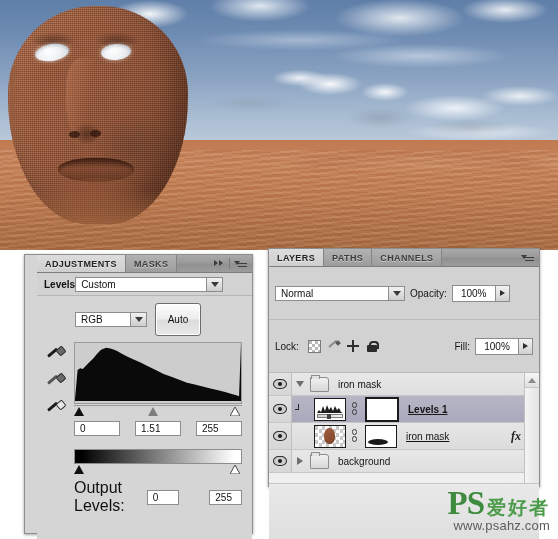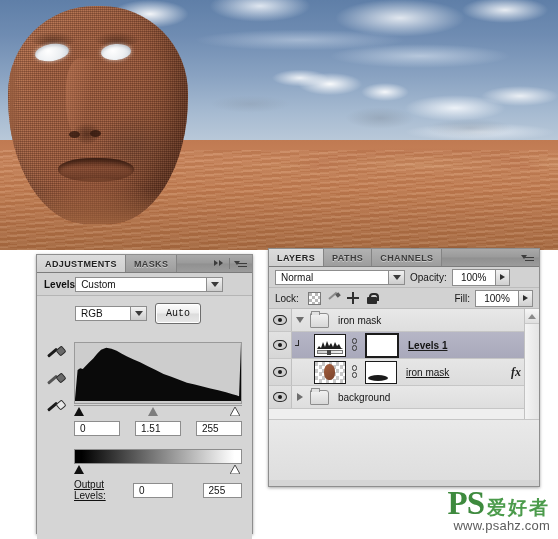--- a/index.html
+++ b/index.html
@@ -164,46 +164,45 @@
   .icon-menu .ln:nth-child(1){top:1px;width:9px;}
   .icon-menu .ln:nth-child(2){top:4px;width:9px;}
   .icon-menu .ln:nth-child(3){top:7px;width:9px;}
   .icon-menu .tri{
     position:absolute;left:0;top:2px;width:0;height:0;
     border-left:3px solid transparent;border-right:3px solid transparent;
     border-top:4px solid #3c3c3c;
   }
 
   
-  #adjustments{left:36px;top:254px;width:215px;height:278px;}
+  #adjustments{left:24px;top:254px;width:215px;height:278px;padding-left:12px;}
   .adj-row1{
     height:22px;display:flex;align-items:center;padding:0 7px;
     background:#d2d2d2;border-bottom:1px solid #b5b5b5;
   }
   .lbl-bold{font-weight:bold;font-size:10px;color:#101010;}
   .combo{
     position:relative;background:#ffffff;border:1px solid #8d8d8d;
     height:15px;display:flex;align-items:center;font-size:10px;color:#111;
     padding-left:5px;box-sizing:border-box;
   }
   .combo .arrowbox{
     position:absolute;right:0;top:0;bottom:0;width:15px;
     background:linear-gradient(to bottom,#f2f2f2,#cdcdcd);
     border-left:1px solid #8d8d8d;display:flex;align-items:center;justify-content:center;
   }
   .caret{width:0;height:0;border-left:4px solid transparent;border-right:4px solid transparent;border-top:5px solid #3a3a3a;}
   .adj-body{position:relative;padding:7px 0 0 0;background:#d5d5d5;height:100%;}
   .row-chan{display:flex;align-items:center;gap:8px;padding-left:38px;}
   .btn{
-    height:21px;min-width:46px;padding:0 8px;box-sizing:border-box;
+    height:33px;min-width:46px;padding:0 8px;box-sizing:border-box;
     background:linear-gradient(to bottom,#fdfdfd 0%,#ededed 48%,#dcdcdc 52%,#e8e8e8 100%);
     border:1px solid #6d6d6d;border-radius:3px;
     font-size:10px;color:#121212;display:flex;align-items:center;justify-content:center;
     box-shadow:inset 0 0 0 1px #fff;
-    font-family:Liberation Mono, monospace;
   }
   .droppers{position:absolute;left:9px;top:50px;display:flex;flex-direction:column;gap:9px;}
   .dropper{width:18px;height:18px;position:relative;}
   .dropper .stem{
     position:absolute;left:2px;top:9px;width:12px;height:3px;background:#1b1b1b;
     transform:rotate(-40deg);transform-origin:left center;border-radius:1px;
   }
   .dropper .bulb{
     position:absolute;left:11px;top:1px;width:6px;height:6px;background:#6a6a6a;
     border:1px solid #2a2a2a;border-radius:2px;transform:rotate(-40deg);
@@ -232,26 +231,26 @@
   .numfield{
     width:46px;height:15px;background:#fff;border:1px solid #8d8d8d;
     font-size:10px;color:#111;display:flex;align-items:center;padding-left:5px;box-sizing:border-box;
   }
   .gradbar{
     margin-top:13px;height:13px;border:1px solid #8d8d8d;
     background:linear-gradient(to right,#000000 0%,#000 4%,#ffffff 96%,#fff 100%);
   }
   .out-track{position:relative;height:11px;}
   .outrow{display:flex;align-items:center;gap:8px;margin-top:4px;}
-  .outlbl{font-size:10px;color:#111;text-decoration:underline;}
+  .outlbl{font-size:16px;color:#111;}
 
   
   #layers{left:268px;top:248px;width:270px;height:237px;}
   .lay-row{
-    height:20px;display:flex;align-items:center;padding:0 6px;gap:5px;
+    height:20px;display:flex;align-items:center;padding:16px 6px;gap:5px;
     background:#d2d2d2;border-bottom:1px solid #bcbcbc;
   }
   .mode-combo{width:130px;}
   .smallnum{
     width:42px;height:15px;background:#fff;border:1px solid #8d8d8d;
     font-size:10px;display:flex;align-items:center;justify-content:center;color:#111;
   }
   .spin{
     width:13px;height:15px;background:linear-gradient(to bottom,#f3f3f3,#d0d0d0);
     border:1px solid #8d8d8d;border-left:none;display:flex;align-items:center;justify-content:center;

